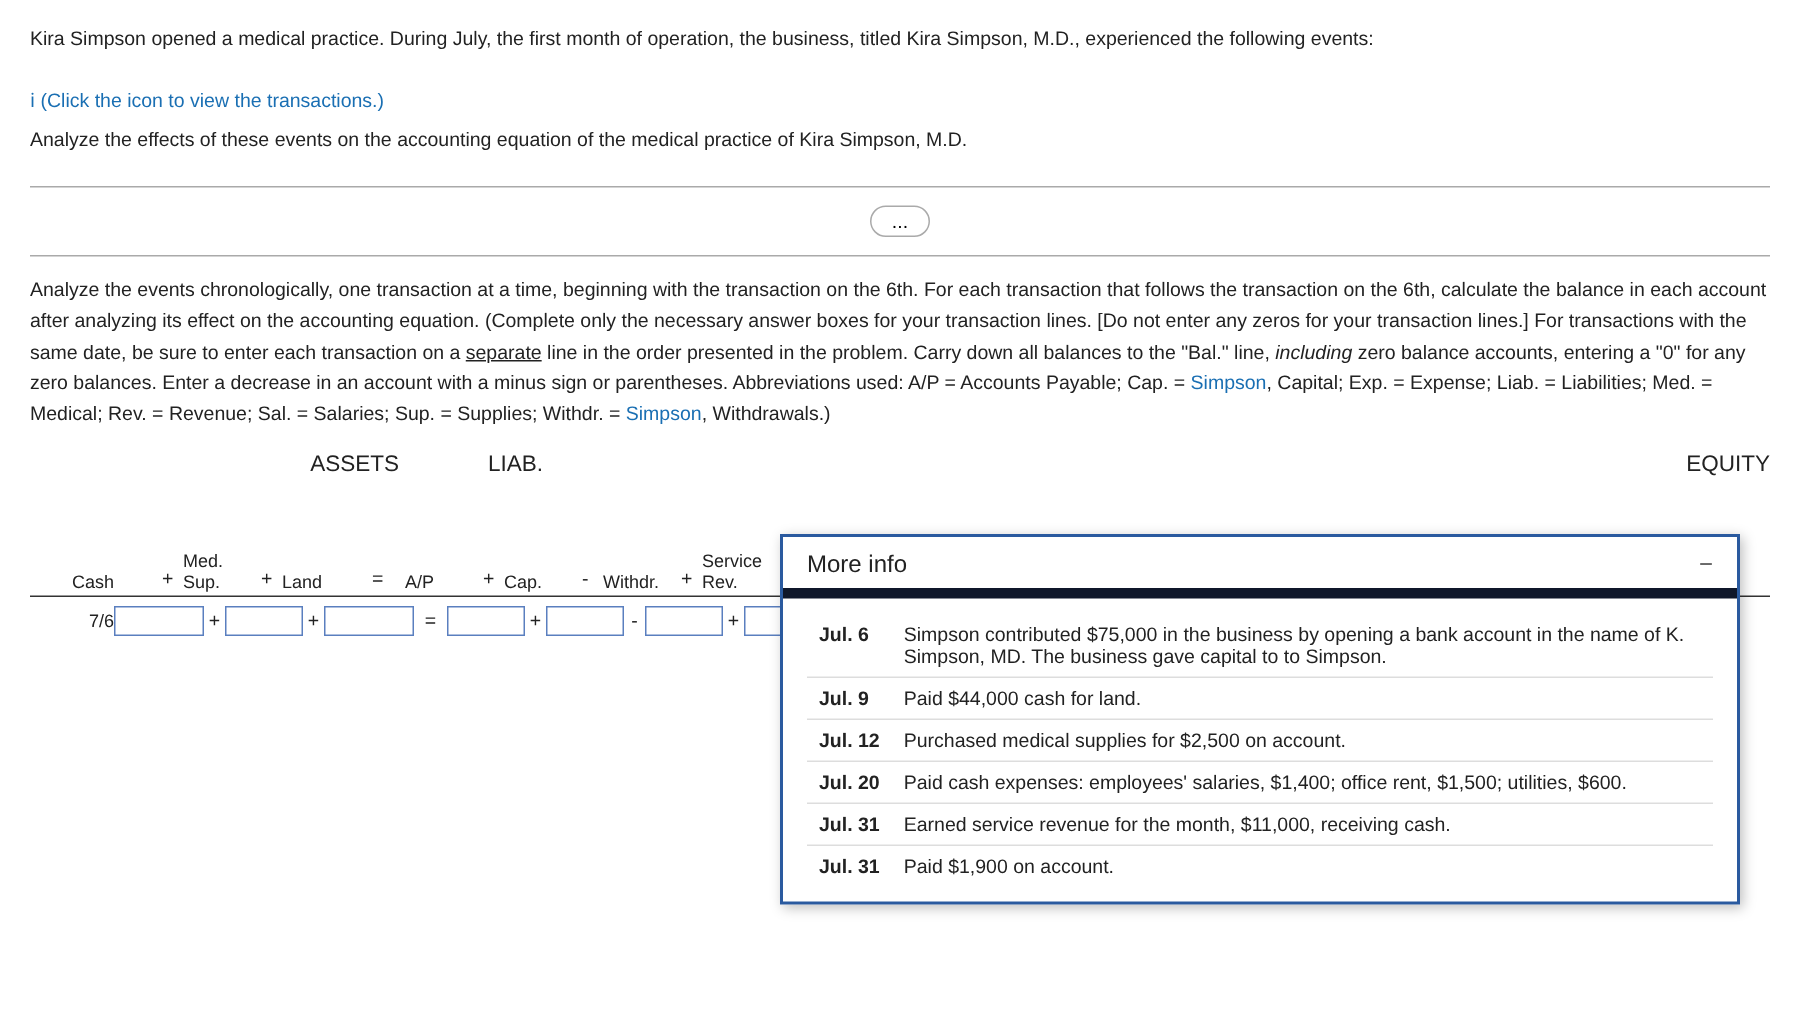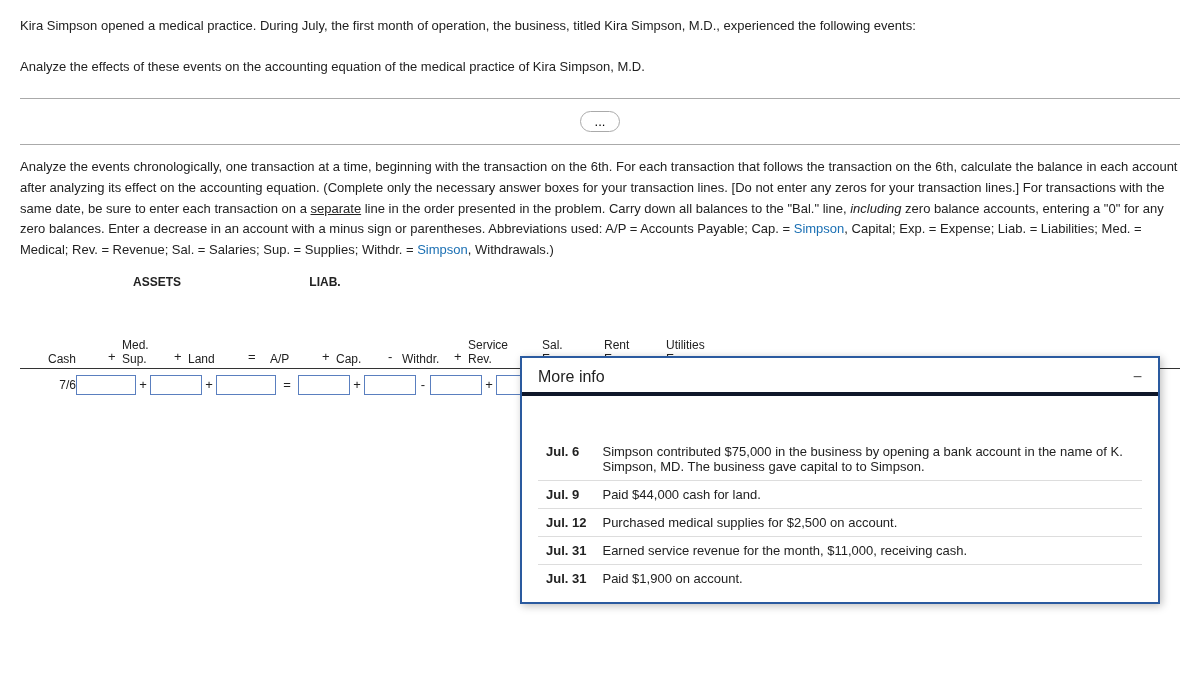--- a/index.html
+++ b/index.html
@@ -61,41 +61,40 @@
       background: #fff;
       border: 2px solid #2a5a9f;
       box-shadow: 2px 2px 8px rgba(0,0,0,0.25);
       z-index: 100;
     }
     .more-info-header {
       display: flex;
       justify-content: space-between;
       align-items: center;
       padding: 10px 16px 6px 16px;
-      border-bottom: 4px solid #0f172a;
+      border-bottom: 7px solid #0f172a;
     }
     .more-info-title {
       font-size: 16px;
       font-weight: normal;
     }
     .more-info-close {
       cursor: pointer;
       font-size: 16px;
       color: #555;
       border: none;
       background: none;
       line-height: 1;
     }
     .more-info-body {
       padding: 10px 16px;
     }
     .transaction-table {
       width: 100%;
       border-collapse: collapse;
-      margin-top: 32px;
     }
     .transaction-table tr {
       border-bottom: 1px solid #ddd;
     }
     .transaction-table tr:last-child {
       border-bottom: none;
     }
     .transaction-table td {
       padding: 6px 8px;
       font-size: 13px;
@@ -156,36 +155,40 @@
       outline: none;
       height: 20px;
     }
 
     .section-header-row {
       display: flex;
       align-items: center;
       margin-bottom: 2px;
     }
     .sec-label {
-      font-weight: bold;
-      font-size: 12px;
-      text-align: center;
+      font-weight: normal;
+      font-size: 15px;
+      text-align: right;
     }
     .sec-spacer {
       flex-shrink: 0;
     }
   </style>
 </head>
 <body>
 
 <div class="main-content">
 
   <p class="intro-text">
     <span>Kira Simpson opened a medical practice. During July, the first month of operation, the business, titled Kira Simpson, M.D., experienced the following events:</span>
   </p>
+  <p style="margin-bottom:8px;">
+    <span class="click-link">ℹ</span>
+    <span class="click-link">(Click the icon to view the transactions.)</span>
+  </p>
   <p class="analyze-text">Analyze the effects of these events on the accounting equation of the medical practice of Kira Simpson, M.D.</p>
 
   <hr class="divider">
 
   <button class="ellipsis-btn">...</button>
 
   <hr class="divider">
 
   <p class="instructions">
     Analyze the events chronologically, one transaction at a time, beginning with the transaction on the 6th. For each transaction that follows the transaction on the 6th, calculate the balance in each account after analyzing its effect on the accounting equation. (Complete only the necessary answer boxes for your transaction lines. [Do <b>not</b> enter any zeros for your transaction lines.] For transactions with the same date, be sure to enter each transaction on a <u>separate</u> line in the order presented in the problem. Carry down all balances to the "Bal." line, <i>including</i> zero balance accounts, entering a "0" for any zero balances. Enter a decrease in an account with a minus sign or parentheses. Abbreviations used: A/P = Accounts Payable; Cap. = <span style="color:#1a6fb3;">Simpson</span>, Capital; Exp. = Expense; Liab. = Liabilities; Med. = Medical; Rev. = Revenue; Sal. = Salaries; Sup. = Supplies; Withdr. = <span style="color:#1a6fb3;">Simpson</span>, Withdrawals.)
@@ -198,20 +201,21 @@
       <div class="sec-spacer" style="width:28px;"></div>
 
       <div class="sec-label" style="width:218px;">ASSETS</div>
 
       <div class="sec-spacer" style="width:22px;"></div>
 
       <div class="sec-label" style="width:74px;">LIAB.</div>
 
       <div class="sec-spacer" style="width:20px;"></div>
 
+      <div class="sec-label" style="flex:1;">EQUITY</div>
     </div>
 
     <div class="header-row">
 
       <div class="hcell" style="width:28px;"></div>
 
       <div class="hcell" style="width:60px;">Cash</div>
       <div class="hcell-op" style="width:14px;">+</div>
 
       <div class="hcell double-line" style="width:52px;">
@@ -295,20 +299,24 @@
             </tr>
             <tr>
               <td>Jul. 9</td>
               <td>Paid $44,000 cash for land.</td>
             </tr>
             <tr>
               <td>Jul. 12</td>
               <td>Purchased medical supplies for $2,500 on account.</td>
             </tr>
             <tr>
+              <td>Jul. 20</td>
+              <td>Paid cash expenses: employees' salaries, $1,400; office rent, $1,500; utilities, $600.</td>
+            </tr>
+            <tr>
               <td>Jul. 31</td>
               <td>Earned service revenue for the month, $11,000, receiving cash.</td>
             </tr>
             <tr>
               <td>Jul. 31</td>
               <td>Paid $1,900 on account.</td>
             </tr>
           </tbody>
       </table>
     </div>

